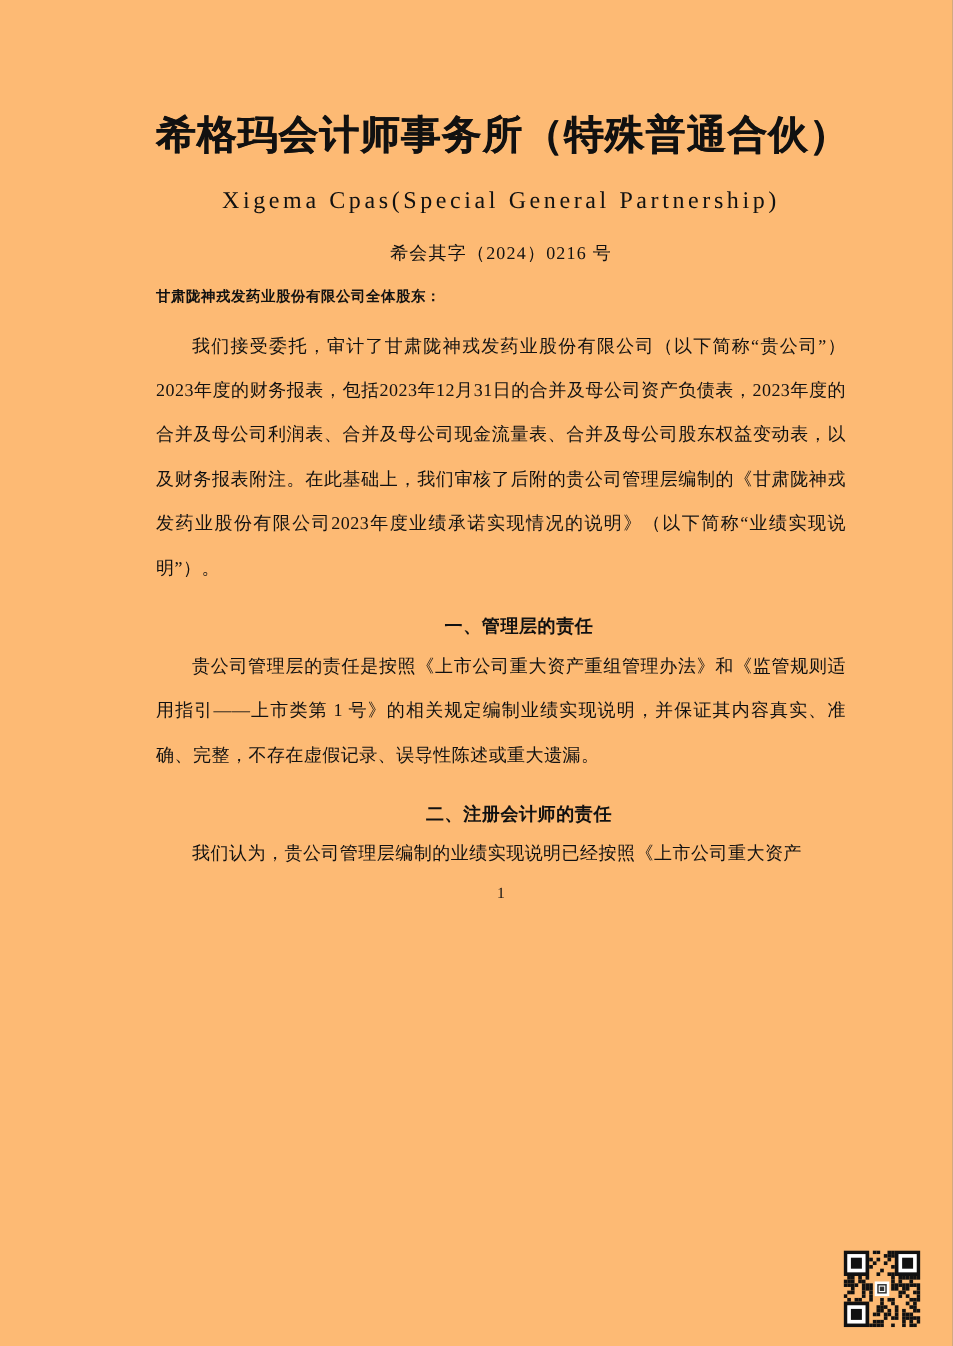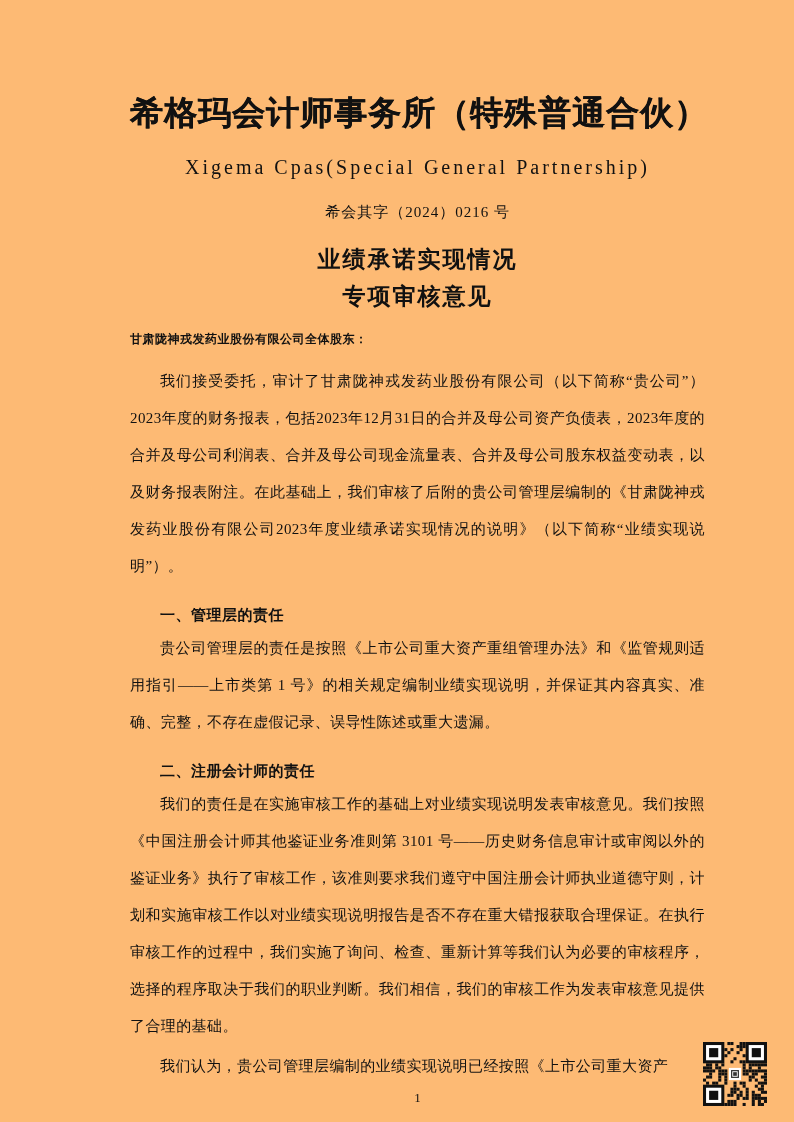--- a/index.html
+++ b/index.html
@@ -62,20 +62,21 @@
     letter-spacing:0.4px;
   }
   .para.first{margin-top:12px;}
   .sec-heading{
     font-size:15px;
     font-weight:bold;
     line-height:24px;
     text-indent:2em;
     margin-top:18px;
     letter-spacing:0.5px;
+    text-align:center;
   }
   .sec-body{margin-top:3px;}
   .page-number{
     text-align:center;
     font-size:13px;
     line-height:18px;
     margin-top:4px;
   }
   .qr{
     position:absolute;
@@ -87,34 +88,29 @@
 </style>
 </head>
 <body>
 
 <div class="page">
 
   <div class="firm-cn">希格玛会计师事务所（特殊普通合伙）</div>
   <div class="firm-en">Xigema Cpas(Special General Partnership)</div>
   <div class="doc-no">希会其字（2024）0216 号</div>
 
-  <div class="doc-title">
-    <div>业绩承诺实现情况</div>
-    <div>专项审核意见</div>
-  </div>
 
   <div class="addressee">甘肃陇神戎发药业股份有限公司全体股东：</div>
 
   <p class="para first">我们接受委托，审计了甘肃陇神戎发药业股份有限公司（以下简称“贵公司”）2023年度的财务报表，包括2023年12月31日的合并及母公司资产负债表，2023年度的合并及母公司利润表、合并及母公司现金流量表、合并及母公司股东权益变动表，以及财务报表附注。在此基础上，我们审核了后附的贵公司管理层编制的《甘肃陇神戎发药业股份有限公司2023年度业绩承诺实现情况的说明》（以下简称“业绩实现说明”）。</p>
 
   <div class="sec-heading">一、管理层的责任</div>
   <p class="para sec-body">贵公司管理层的责任是按照《上市公司重大资产重组管理办法》和《监管规则适用指引——上市类第 1 号》的相关规定编制业绩实现说明，并保证其内容真实、准确、完整，不存在虚假记录、误导性陈述或重大遗漏。</p>
 
   <div class="sec-heading">二、注册会计师的责任</div>
-  <p class="para sec-body">我们的责任是在实施审核工作的基础上对业绩实现说明发表审核意见。我们按照《中国注册会计师其他鉴证业务准则第 3101 号——历史财务信息审计或审阅以外的鉴证业务》执行了审核工作，该准则要求我们遵守中国注册会计师执业道德守则，计划和实施审核工作以对业绩实现说明报告是否不存在重大错报获取合理保证。在执行审核工作的过程中，我们实施了询问、检查、重新计算等我们认为必要的审核程序，选择的程序取决于我们的职业判断。我们相信，我们的审核工作为发表审核意见提供了合理的基础。</p>
 
   <p class="para sec-body">我们认为，贵公司管理层编制的业绩实现说明已经按照《上市公司重大资产</p>
 
   <div class="page-number">1</div>
 
   <div class="qr">
     <svg id="qr-svg" viewBox="0 0 21 21" xmlns="http://www.w3.org/2000/svg">
         <rect x="0" y="0" width="7" height="7" fill="#111"></rect>
         <rect x="1" y="1" width="5" height="5" fill="#fff"></rect>
         <rect x="2" y="2" width="3" height="3" fill="#111"></rect>

